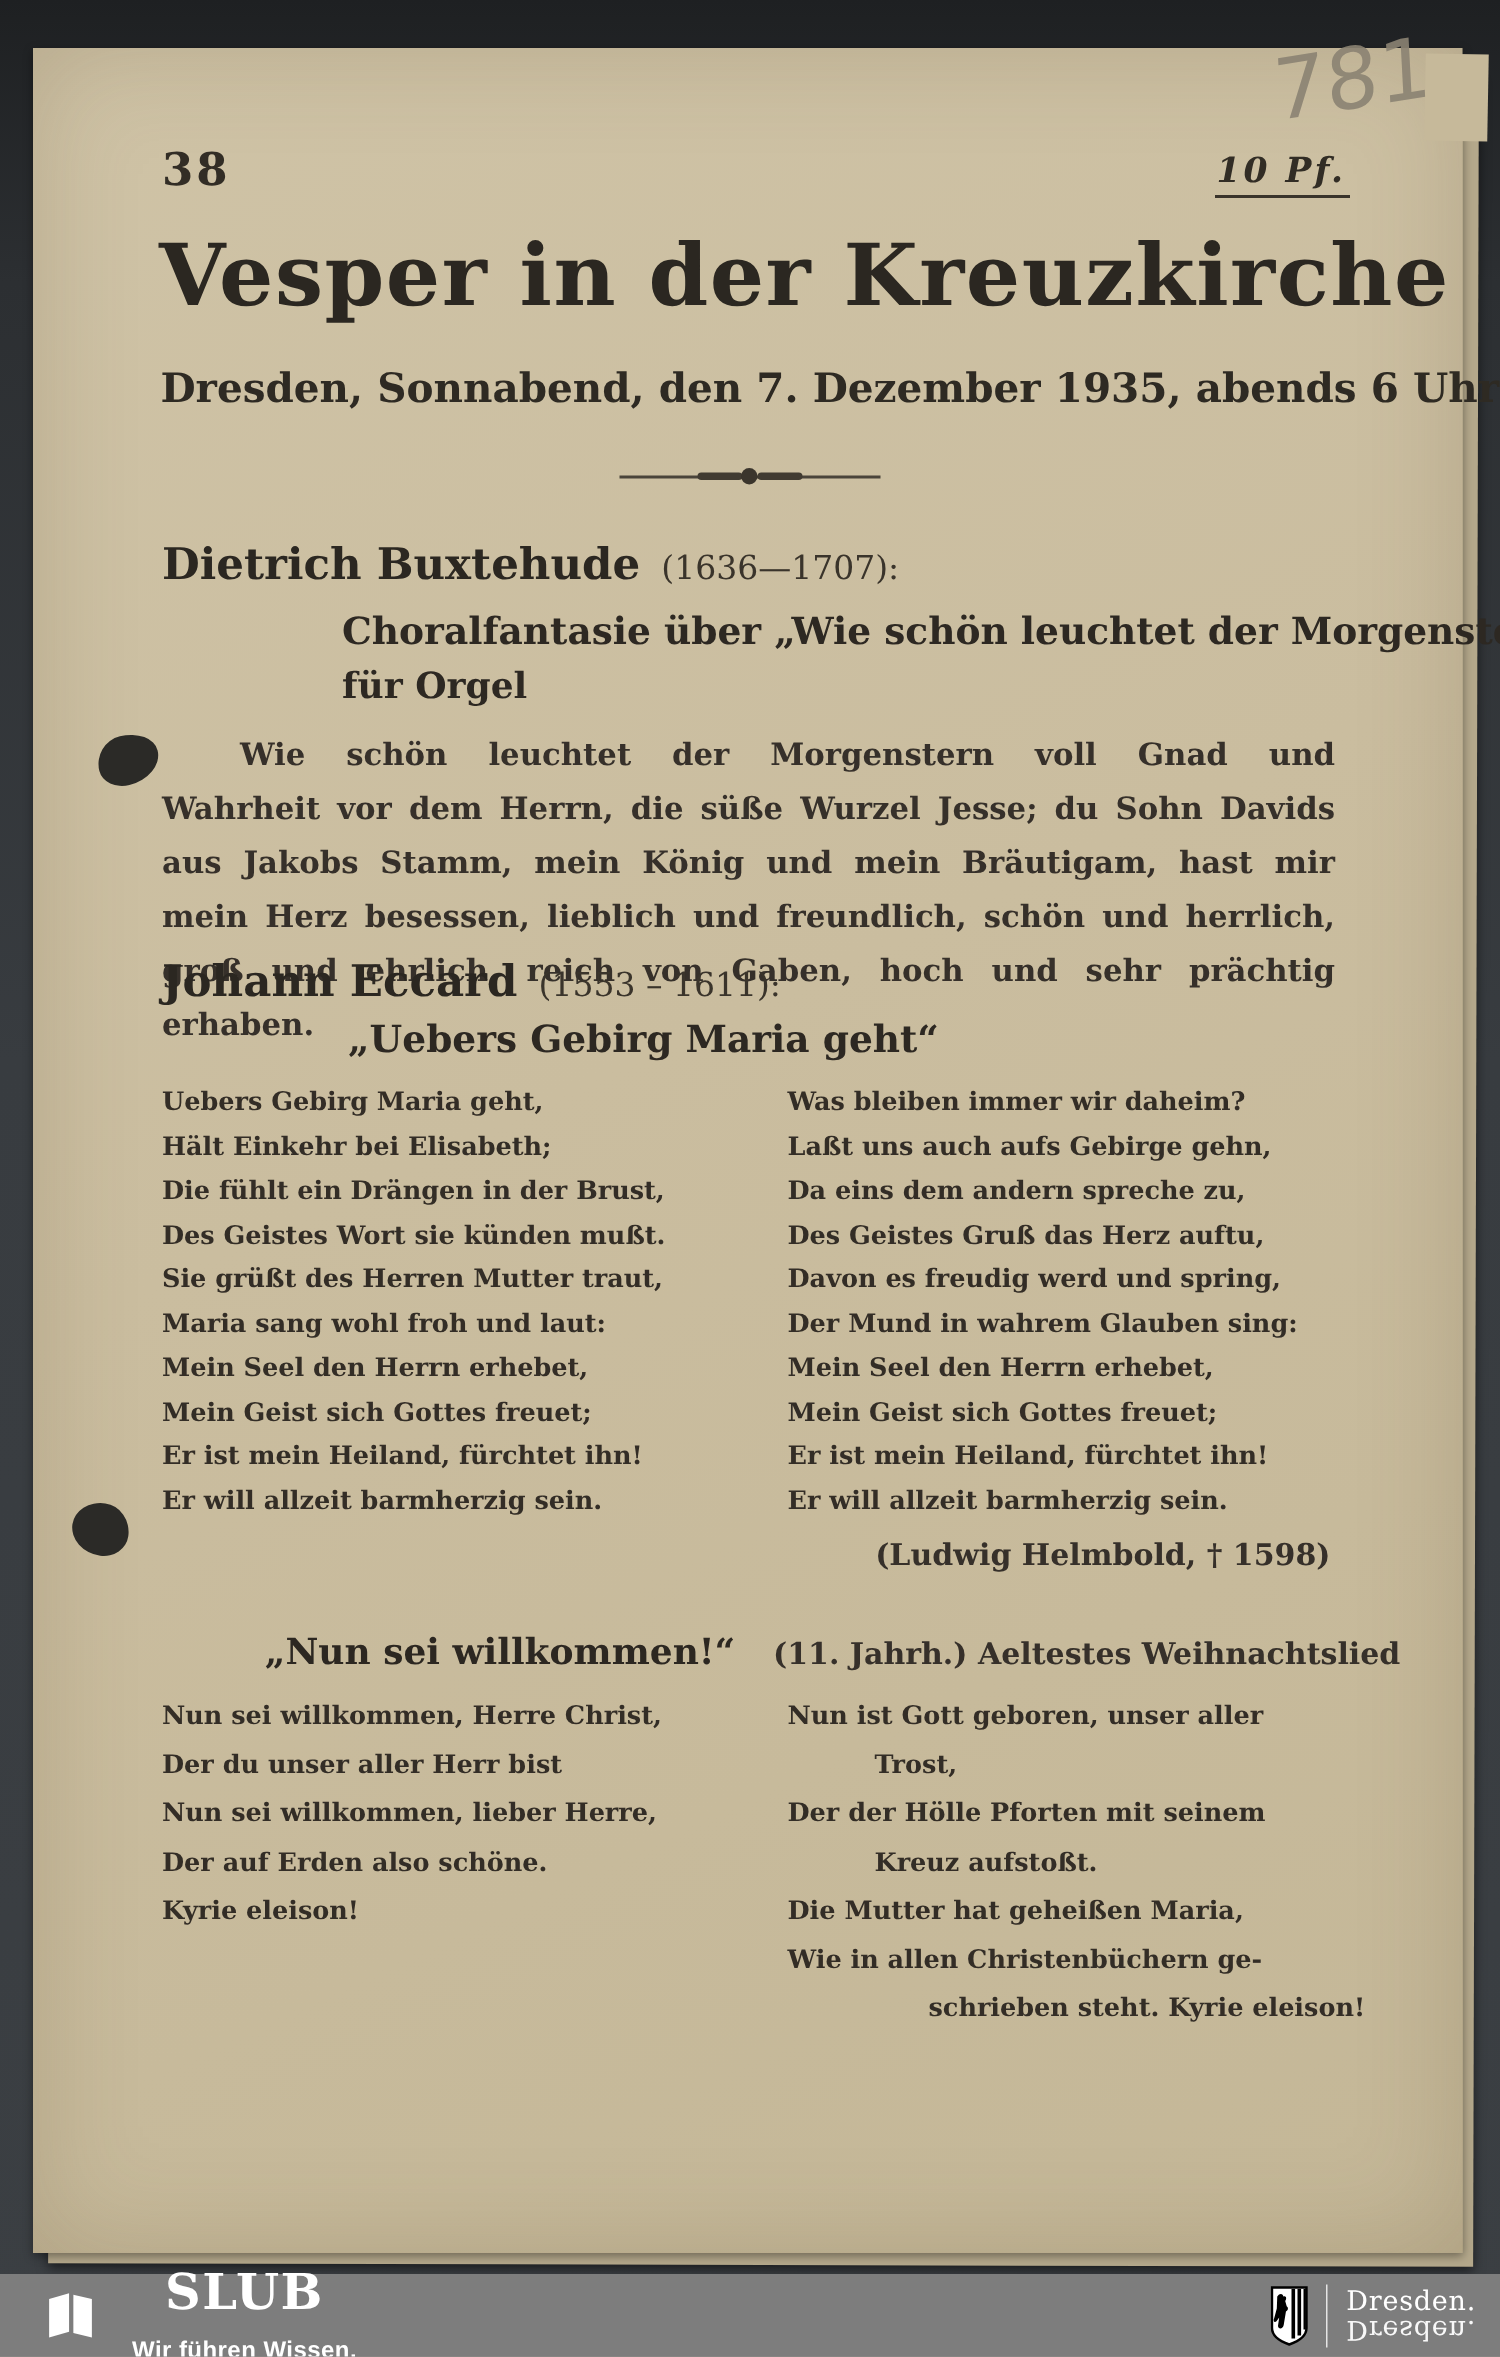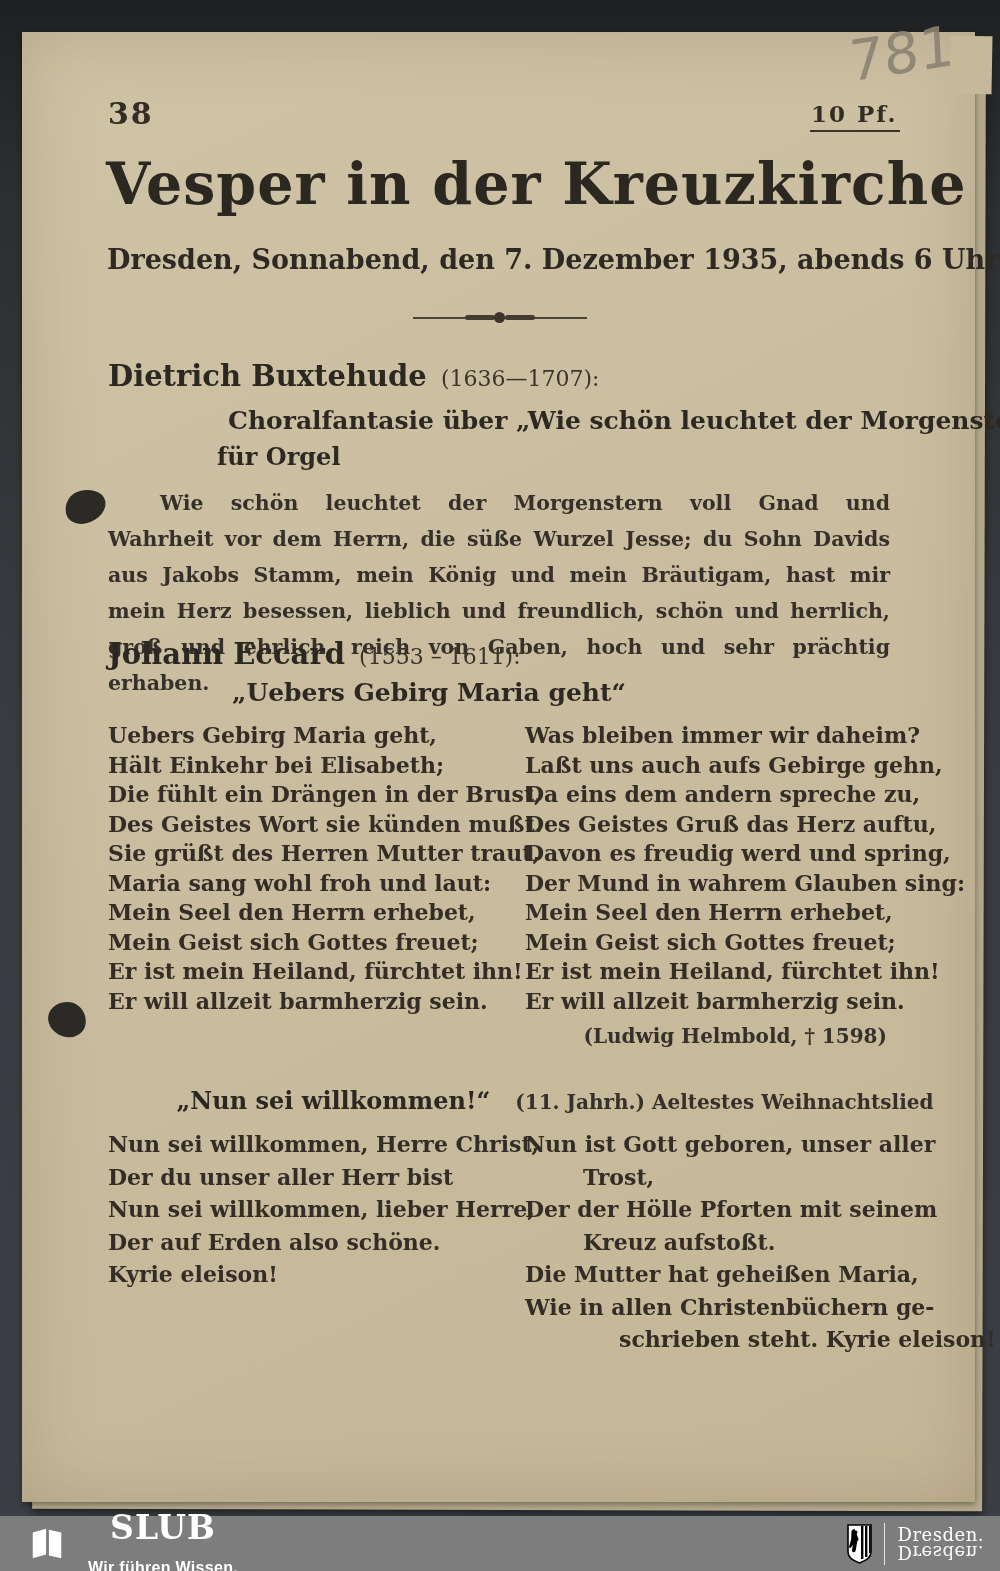--- a/index.html
+++ b/index.html
@@ -25,21 +25,21 @@
   .corner-flap {
     position: absolute; left: 950px; top: 36px; width: 42px; height: 58px;
     background: #c6b99a; transform: rotate(1deg);
   }
 
   .ink { color: #322d25; }
 
   .page-num { position: absolute; left: 108px; top: 96px; font-size: 30px; font-weight: bold; letter-spacing: 2px; }
   .price {
     position: absolute; left: 810px; top: 100px; font-size: 23px; font-weight: bold;
-    letter-spacing: 2px; border-bottom: 2px solid #3a342b; padding: 0 3px 3px 1px;
+    letter-spacing: 2px; border-bottom: 2px solid #3a342b; padding: 0 3px 3px 1px; font-style: italic;
   }
   .pencil {
     position: absolute; left: 848px; top: 26px; font-size: 56px; line-height: 1;
     font-family: "DejaVu Sans", sans-serif; font-weight: 400;
     color: #8b8373; opacity: 0.9; transform: rotate(-9deg) skewX(-6deg);
   }
 
   .title {
     position: absolute; left: 106px; top: 150px; width: 830px;
     font-size: 57px; font-weight: bold; letter-spacing: 1px; white-space: nowrap;
@@ -58,30 +58,30 @@
 
   .composer-row { position: absolute; white-space: nowrap; }
   .composer { font-size: 29px; font-weight: bold; color: #2b2721; }
   .dates { font-size: 22px; font-weight: 500; color: #3a342b; margin-left: 9px; margin-top: 16px; }
   .row-bux { left: 108px; top: 359px; }
   .row-ecc { left: 108px; top: 637px; }
 
   .work-title { position: absolute; font-size: 25px; font-weight: bold; white-space: nowrap; color: #2d2822; }
   .work-bux { left: 228px; top: 406px; }
   .work-ecc { left: 232px; top: 678px; }
-  .scoring { position: absolute; left: 217px; top: 442px; font-size: 24px; font-weight: bold; color: #2d2822; }
+  .scoring { position: absolute; left: 228px; top: 442px; font-size: 24px; font-weight: bold; color: #2d2822; }
 
   .chorale-para {
     position: absolute; left: 108px; top: 485px; width: 782px;
     font-size: 20.5px; font-weight: 600; line-height: 36px;
     text-align: justify; text-indent: 52px; word-spacing: 4px; color: #36302a;
   }
 
   .poem-col { position: absolute; white-space: nowrap; }
-  .poem-col .pl { font-size: 22px; font-weight: 600; line-height: 29.5px; color: #332d26; }
+  .poem-col .pl { font-size: 17px; font-weight: 600; line-height: 29.5px; color: #332d26; }
   .ecc-left  { left: 108px; top: 721px; }
   .ecc-right { left: 525px; top: 721px; }
 
   .attribution {
     position: absolute; left: 525px; top: 1024px; width: 362px;
     text-align: right; font-size: 20px; font-weight: 600; color: #36302a;
   }
 
   .wil-heading { position: absolute; left: 155px; top: 1086px; width: 800px; text-align: center; white-space: nowrap; }
   .wil-title { font-size: 24px; font-weight: bold; color: #2c2721; }

